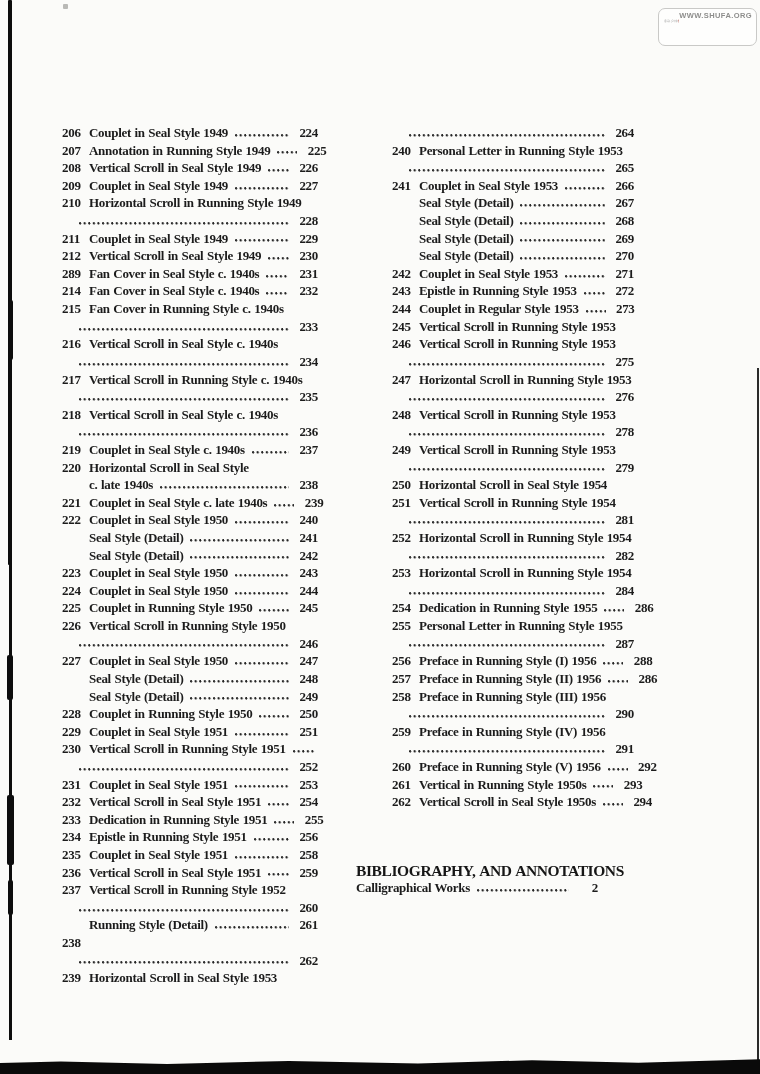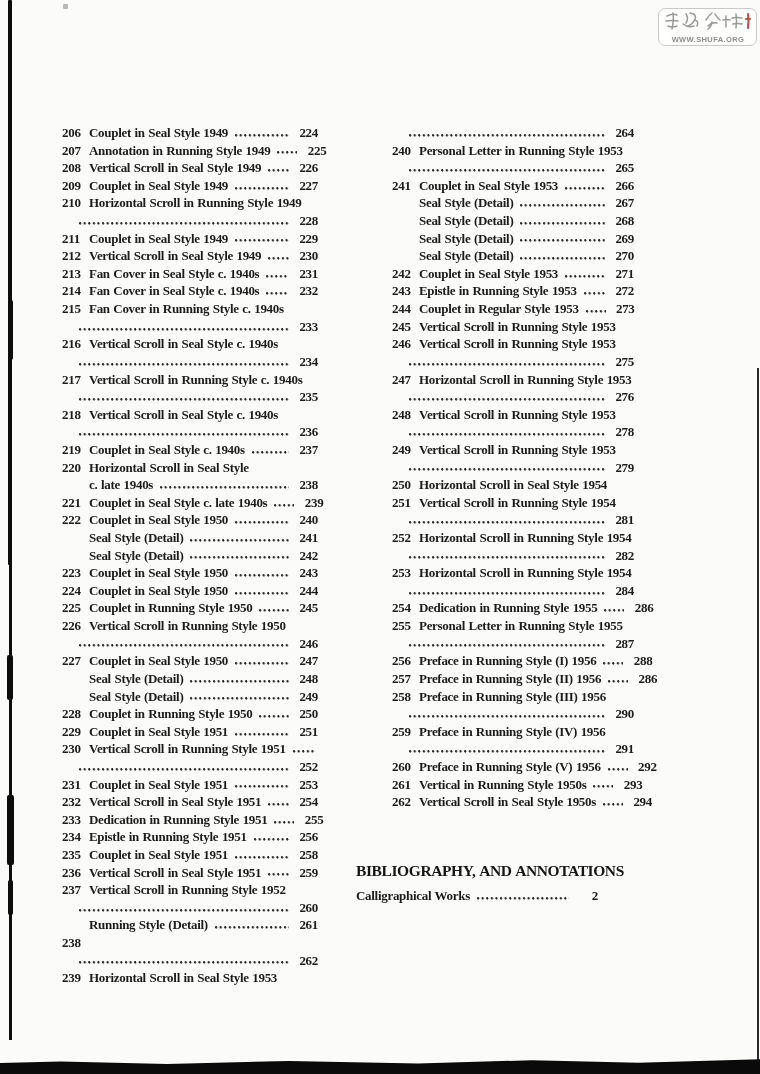--- a/index.html
+++ b/index.html
@@ -24,21 +24,21 @@
     position:absolute;left:0;bottom:0;width:760px;height:16px;background:#0a0a0a;
     clip-path:polygon(0 32%,8% 22%,22% 38%,38% 18%,55% 34%,70% 14%,84% 30%,100% 8%,100% 100%,0 100%);
   }
   .right-edge{position:absolute;right:1px;top:368px;width:2px;height:692px;background:#2a2a2a;}
   .speck{position:absolute;left:63px;top:4px;width:5px;height:5px;background:#b9b9b6;border-radius:1px;}
   
   .watermark{
     position:absolute;left:658px;top:8px;width:99px;height:38px;
     border:1px solid #c9c9c7;border-radius:7px;background:rgba(255,255,255,.65);
     box-sizing:border-box;padding:2px 4px 1px 5px;
-    display:flex;flex-direction:column;justify-content:space-between;
+    display:flex;justify-content:space-between;
   }
   .wm-url{
     font-family:"Liberation Sans","DejaVu Sans",sans-serif;
     font-size:7.5px;letter-spacing:.4px;color:#8e8e8c;font-weight:bold;
     text-align:center;line-height:9px;white-space:nowrap;
   }
   
   .col{position:absolute;top:125px;}
   .col-left{left:62px;width:256px;}
   .col-right{left:356px;width:242px;margin-left:36px;}
@@ -54,21 +54,21 @@
     flex:1 1 auto;min-width:20px;align-self:center;height:3px;margin:3px 2px 0 7px;
     background-image:radial-gradient(circle at 1.1px 1.4px,#262626 1px,rgba(0,0,0,0) 1.35px);
     background-size:4.6px 3px;background-repeat:repeat-x;background-position:left center;
   }
   .line.d{padding-left:10px;}
   .line.s{padding-left:27px;}
   
   .biblio{position:absolute;left:356px;top:862px;width:242px;}
   .biblio-heading{
     font-size:15.5px;font-weight:700;letter-spacing:-0.4px;word-spacing:1px;
-    white-space:nowrap;margin-bottom:8px;color:#161616;
+    white-space:nowrap;margin-bottom:0;color:#161616;
   }
 </style>
 </head>
 <body>
 
 <div class="page">
 
   <div class="edge-line edge-seg1"></div>
   <div class="edge-line edge-seg2"></div>
   <div class="edge-bump bump1"></div>
@@ -147,21 +147,21 @@
         <span class="leader"></span>
         <span class="page-num">229</span>
       </div>
       <div class="line e">
         <span class="num">212</span>
         <span class="t">Vertical Scroll in Seal Style 1949</span>
         <span class="leader"></span>
         <span class="page-num">230</span>
       </div>
       <div class="line e">
-        <span class="num">213</span>
+        <span class="num">289</span>
         <span class="t">Fan Cover in Seal Style c. 1940s</span>
         <span class="leader"></span>
         <span class="page-num">231</span>
       </div>
       <div class="line e">
         <span class="num">214</span>
         <span class="t">Fan Cover in Seal Style c. 1940s</span>
         <span class="leader"></span>
         <span class="page-num">232</span>
       </div>

